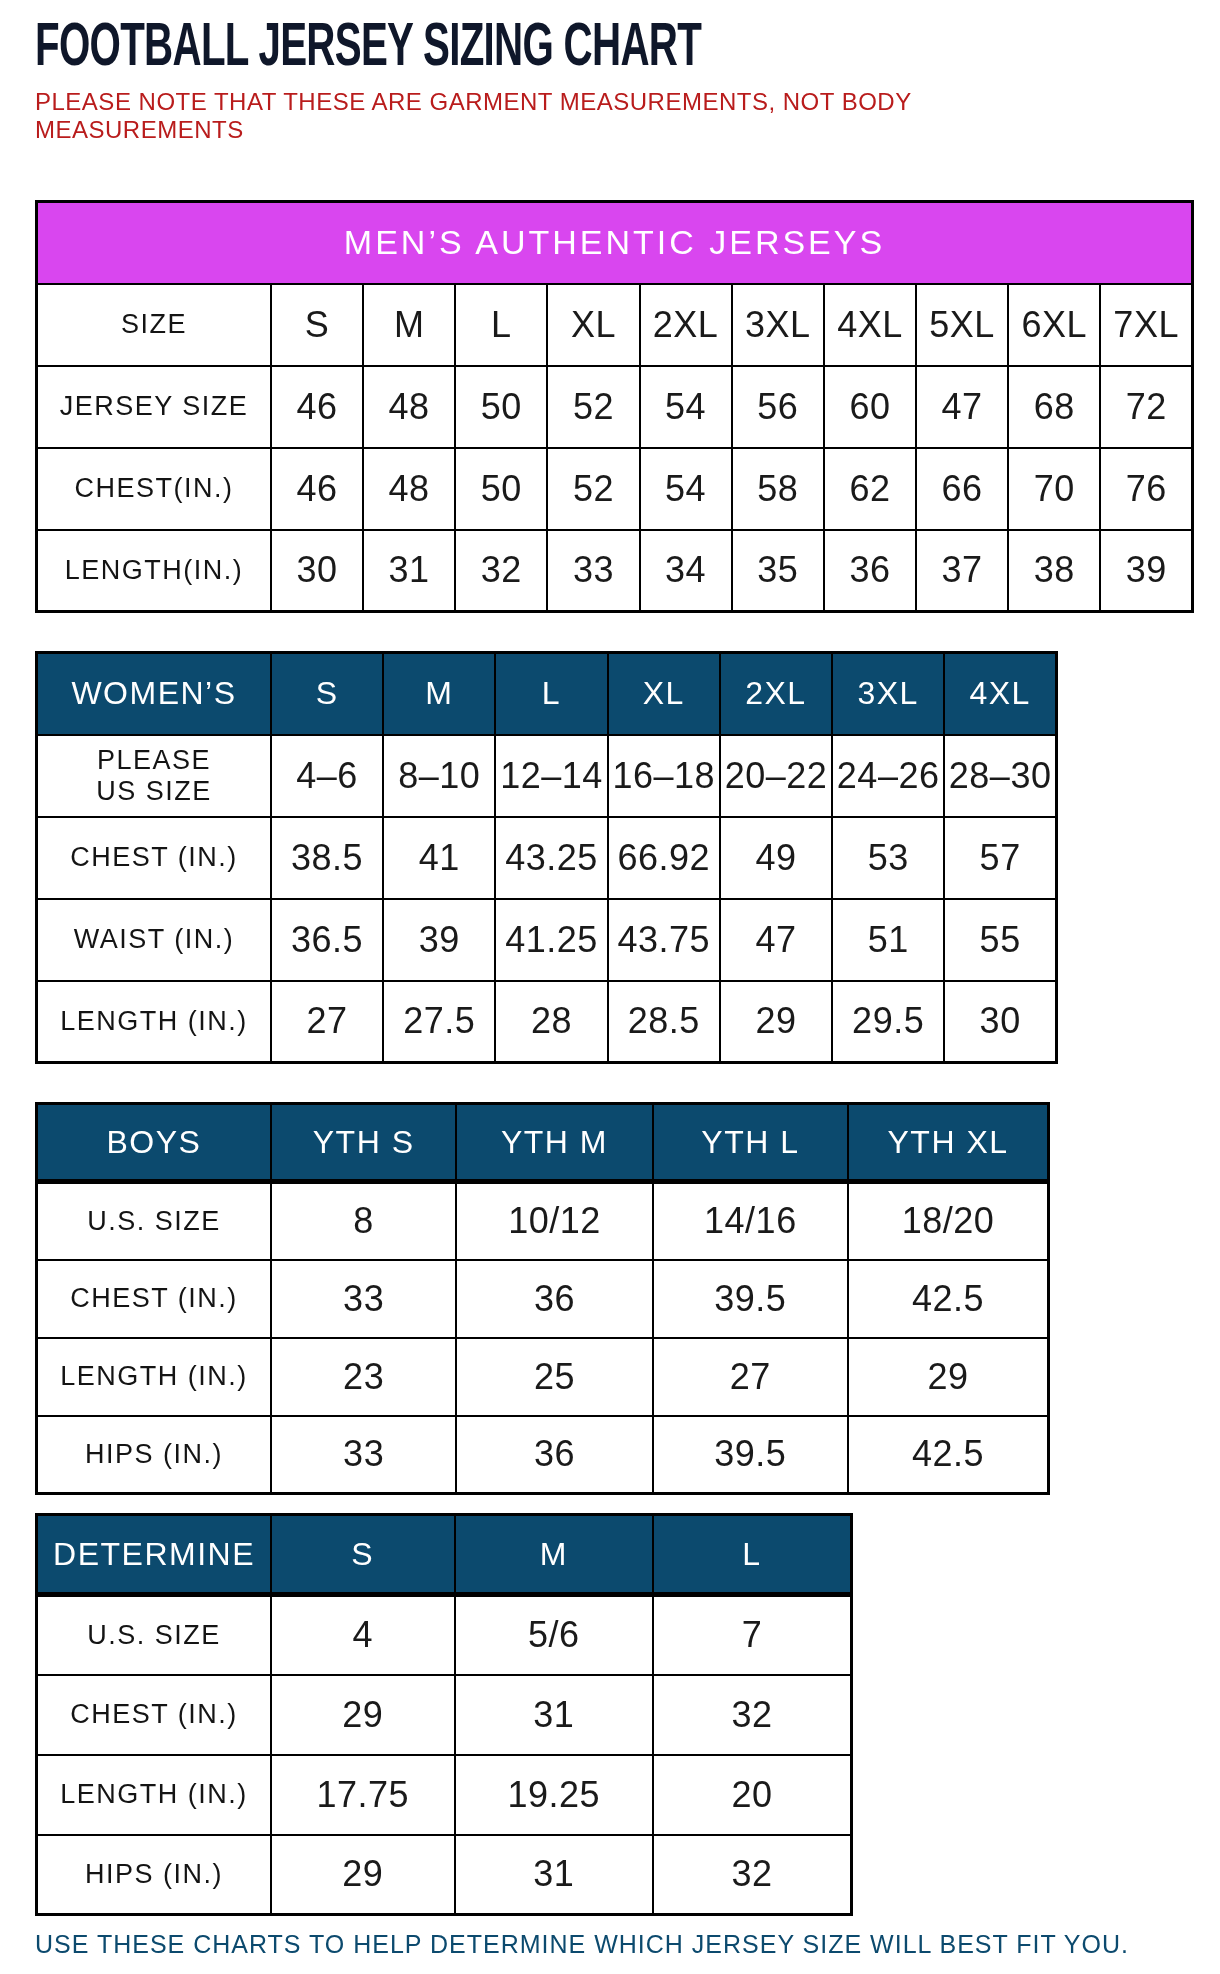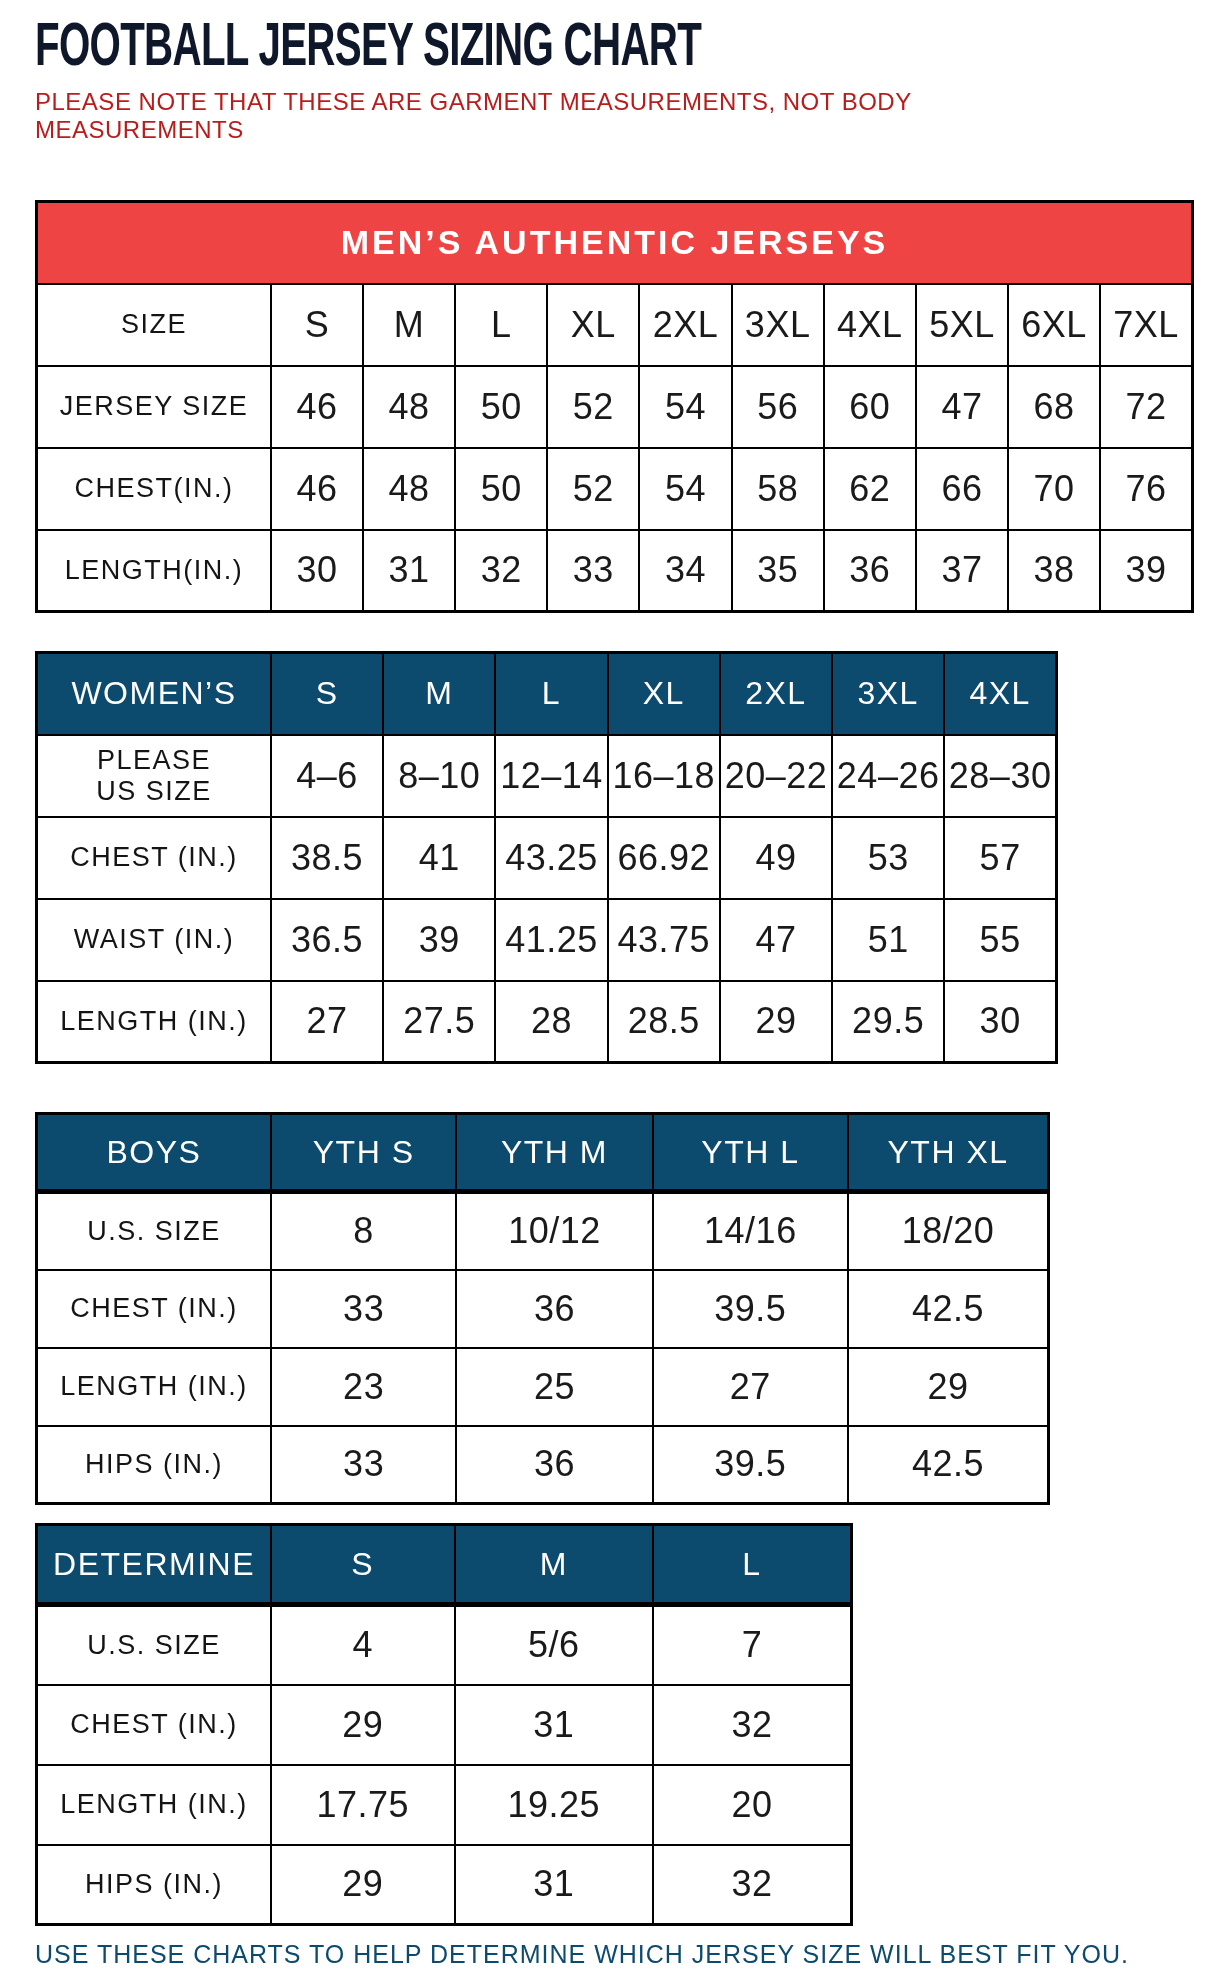--- a/index.html
+++ b/index.html
@@ -67,34 +67,34 @@
   
   .sizing-table thead th {
     background: #0c4a6e;
     color: #ffffff;
     font-weight: normal;
     font-size: 32px;
     letter-spacing: 1.5px;
   }
   
   .sizing-table th.banner {
-    background: #ef4444;
+    background: #d946ef;
     color: #ffffff;
-    font-weight: bold;
+    font-weight: normal;
     font-size: 34px;
     letter-spacing: 3px;
     text-align: center;
   }
   table.mens { width: 1159px; margin-top: 56px; }
   table.mens tr { height: 82px; }
 
   table.womens { width: 1023px; margin-top: 38px; }
   table.womens tr { height: 82px; }
 
-  table.boys { width: 1015px; margin-top: 48px; }
+  table.boys { width: 1015px; margin-top: 38px; }
   table.boys tr { height: 78px; }
   table.boys thead th { border-bottom: 5px solid #000; }
 
   table.preschool { width: 818px; margin-top: 18px; }
   table.preschool tr { height: 80px; }
   table.preschool thead th { border-bottom: 5px solid #000; }
 
   col.c-label { width: 234px; }
   col.c-mens { width: 92px; }
   col.c-womens { width: 112px; }

